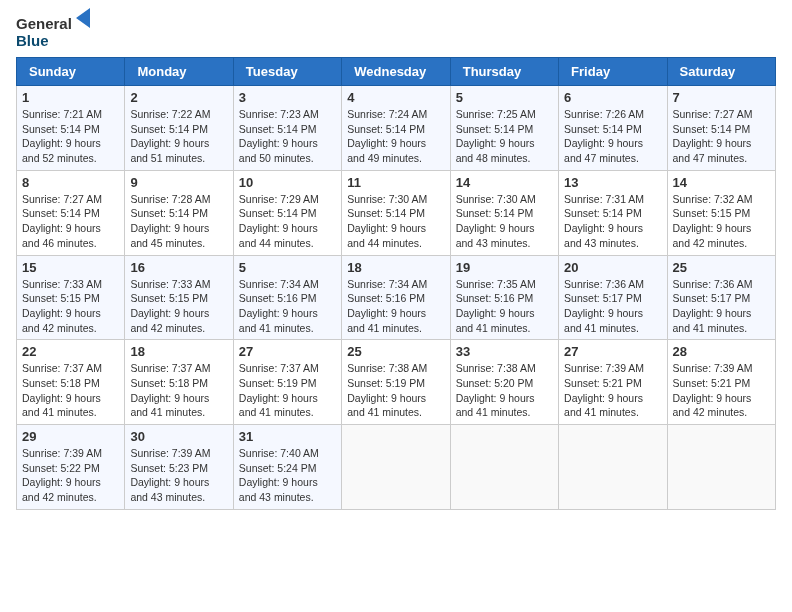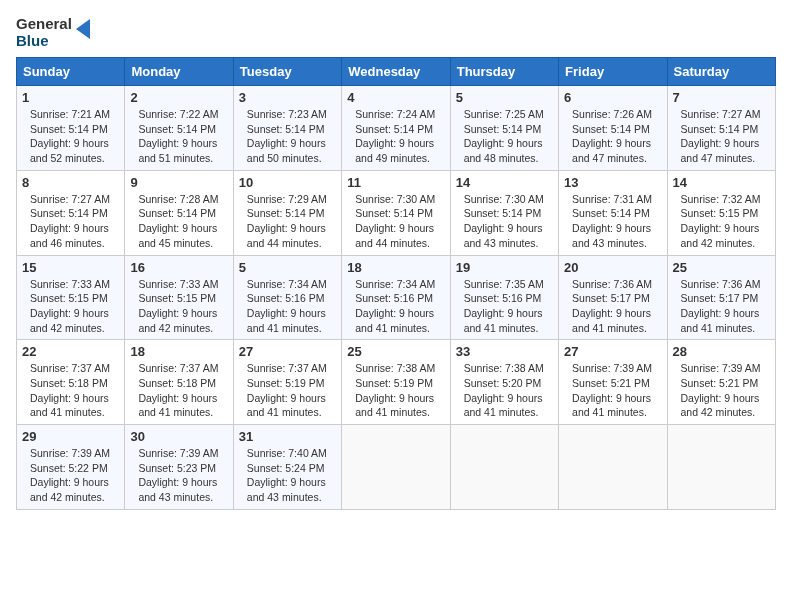--- a/index.html
+++ b/index.html
@@ -35,21 +35,21 @@
       margin-top: 2px;
     }
     .calendar {
       width: 100%;
       border-collapse: collapse;
       font-size: 11px;
     }
     .calendar thead th {
       background-color: #2a72c3;
       color: #fff;
-      padding: 6px 6px;
+      padding: 6px 12px;
       text-align: left;
       font-size: 13px;
       font-weight: bold;
       border: 1px solid #1a5ca3;
     }
     .calendar tbody td {
       vertical-align: top;
       border: 1px solid #ccc;
       padding: 4px 5px;
       width: 14.28%;
@@ -66,33 +66,32 @@
       font-size: 13px;
       font-weight: bold;
       color: #333;
       display: block;
       margin-bottom: 2px;
     }
     .day-info {
       color: #333;
       font-size: 10.5px;
       line-height: 1.4;
-      margin-left: 8px;
     }
     .empty-cell {
       background: #f9f9f9 !important;
     }
   </style>
 </head>
 <body>
 
 <div>
   <div class="header-section">
     <div class="logo">
-  <div style="display:flex;align-items:center;gap:2px;">
+  <div style="display:flex;align-items:flex-start;gap:2px;">
     <div style="line-height:1.1;">
       <div style="font-size:15px;font-weight:bold;color:#333;">General</div>
       <div style="font-size:15px;font-weight:bold;color:#0c4a6e;">Blue</div>
     </div>
     <svg width="20" height="20" viewBox="0 0 20 20" style="margin-left:2px;margin-top:-8px;">
       <polygon points="0,10 14,0 14,10 20,5 14,10 14,20" fill="#2a72c3"></polygon>
     </svg>
   </div>
 </div>
     <div class="title-block">

